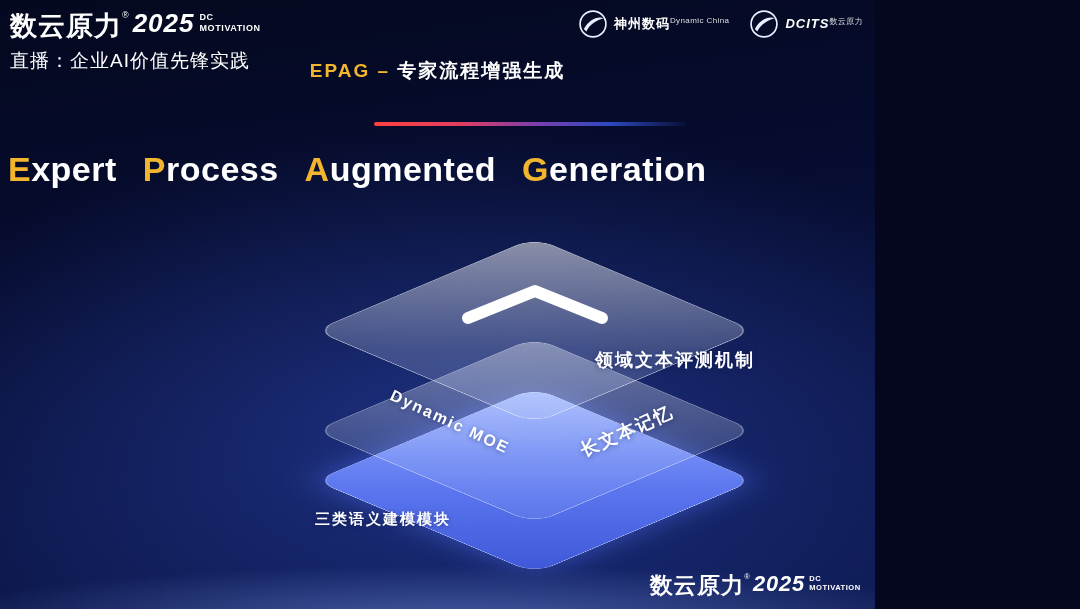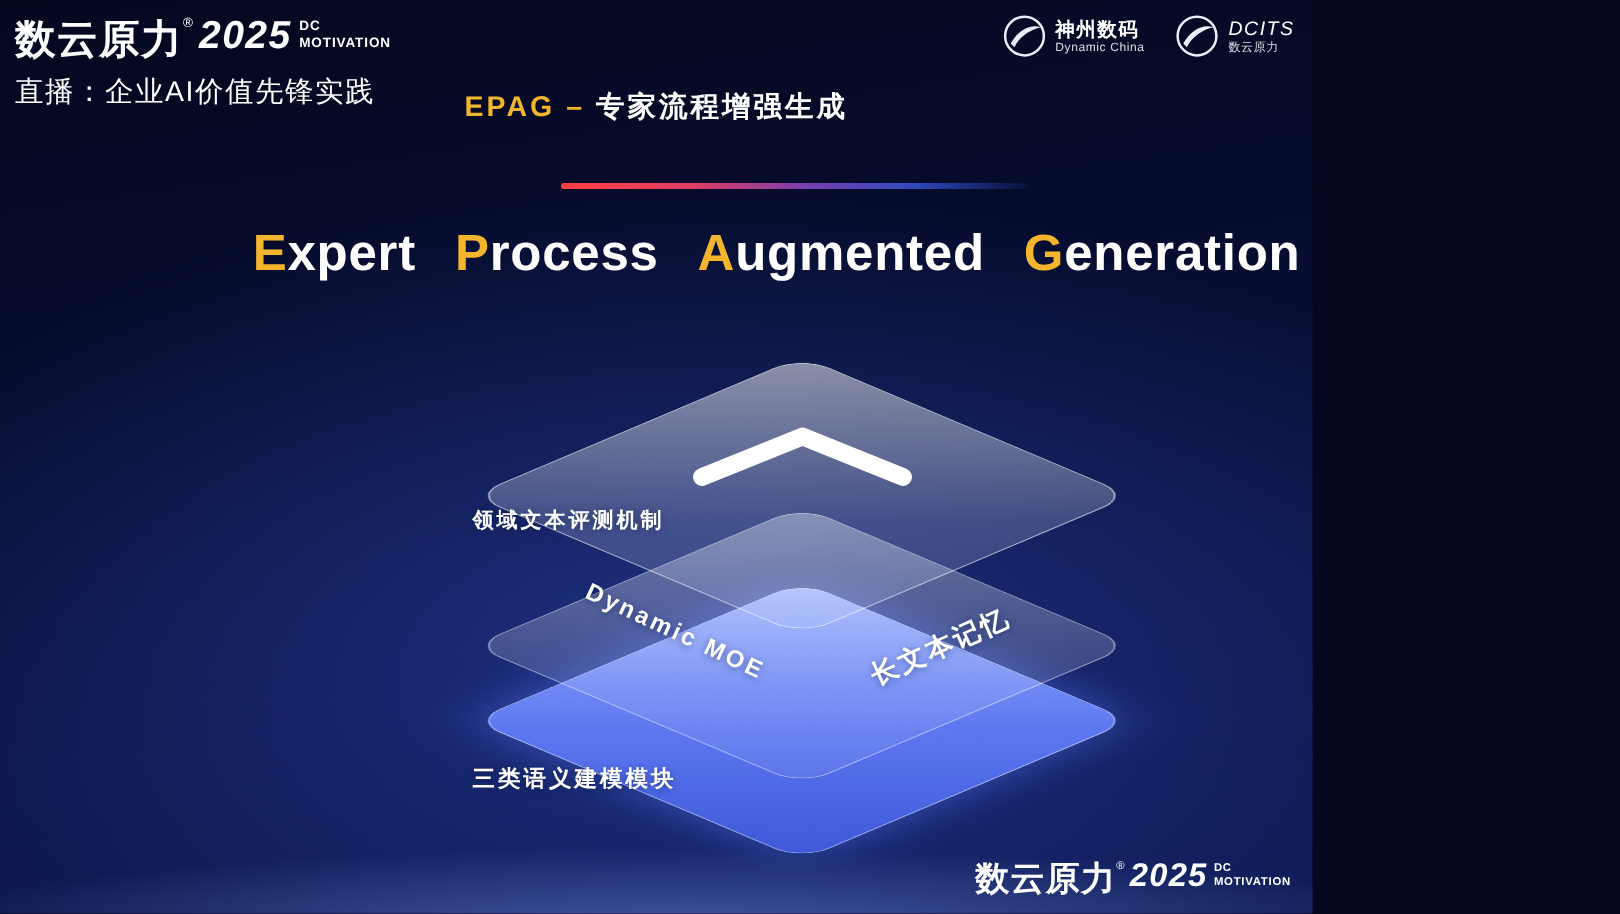--- a/index.html
+++ b/index.html
@@ -27,30 +27,30 @@
   .brand-bottom { position:absolute; right:14px; bottom:8px; transform:scale(0.84); transform-origin:bottom right; }
 
   
   .live-label { position:absolute; left:10px; top:48px; font-size:19px; font-weight:400; letter-spacing:1px; }
 
   .slide-title { position:absolute; left:0; right:0; top:58px; text-align:center;
                  font-size:19px; font-weight:800; letter-spacing:2px; }
 
   .partners { position:absolute; right:12px; top:9px; display:flex; gap:20px; align-items:center; }
   .partner { display:flex; align-items:center; gap:6px; }
-  .partner-text { display:flex; flex-direction:column; }
+  .partner-text { display:flex; flex-direction:row; }
   .partner-name { font-size:13px; font-weight:700; letter-spacing:1px; line-height:1.2; }
   .partner-sub { font-size:8px; opacity:0.85; letter-spacing:0.4px; }
-  .logo-dcits .partner-name { font-style:italic; font-weight:400;text-align:center; }
+  .logo-dcits .partner-name { font-style:italic; font-weight:700;text-align:center; }
   .swoosh { width:30px; height:30px; flex:0 0 auto; }
 
   .divider { position:absolute; left:374px; top:122px; width:312px; height:4px; border-radius:3px;
     background:linear-gradient(90deg,#ff4040 0%, #e03d62 28%, #7a3fae 52%, #2f49c0 75%, rgba(35,70,190,0.08) 100%); }
 
-  .main-title { position:absolute; left:0; right:0; top:150px; text-align:right;
+  .main-title { position:absolute; left:0; right:0; top:150px; text-align:left;
                 font-size:34px; font-weight:700; letter-spacing:0.5px; }
   .main-title .word { display:inline-block; margin:0 8px; }
 
   
   .stack { position:absolute; left:315px; top:237px; width:440px; height:340px; }
   .layer { position:absolute; left:64px; width:311px; height:311px; border-radius:26px;
            transform:rotateX(65deg) rotateZ(45deg); }
   .layer-top { top:-62px; z-index:3;
     background:linear-gradient(135deg, rgba(255,255,255,0.52) 0%, rgba(215,228,255,0.22) 60%, rgba(200,215,255,0.14) 100%);
     border:1.5px solid rgba(255,255,255,0.65); }
@@ -58,21 +58,21 @@
     background:linear-gradient(135deg, rgba(255,255,255,0.38) 0%, rgba(205,220,255,0.16) 65%, rgba(195,210,255,0.10) 100%);
     border:1.5px solid rgba(255,255,255,0.5); }
   .layer-bottom { top:88px; z-index:1;
     background:linear-gradient(135deg, rgba(150,175,255,0.98) 0%, #5b76ef 55%, #3d57d8 100%);
     border:1.5px solid rgba(255,255,255,0.45);
     box-shadow:0 0 46px rgba(80,110,240,0.55); }
 
   .chevron { position:absolute; left:50%; top:42px; margin-left:-80px; z-index:4; }
   .stack-label { position:absolute; z-index:5; font-weight:800; color:#fff;
                  text-shadow:0 1px 5px rgba(5,20,70,0.45); white-space:nowrap; }
-  .label-top { left:0; right:0; top:101px; text-align:left; font-size:14px; letter-spacing:2px; }
+  .label-top { left:0; right:0; top:111px; text-align:right; font-size:18px; letter-spacing:2px; }
   .label-mid-left { left:70px; top:176px; font-size:16px; font-weight:700; letter-spacing:2px;
                     transform:rotate(25deg); }
   .label-mid-right { left:262px; top:182px; font-size:18px; font-weight:700; letter-spacing:2px;
                      transform:rotate(-24deg); }
   .label-bottom { left:0; right:0; top:273px; text-align:left; font-size:15px; letter-spacing:2px; }
 </style>
 </head>
 <body>
 
 <div class="slide">

